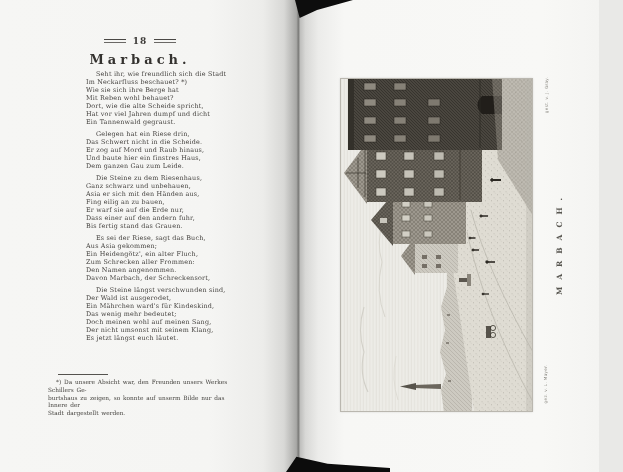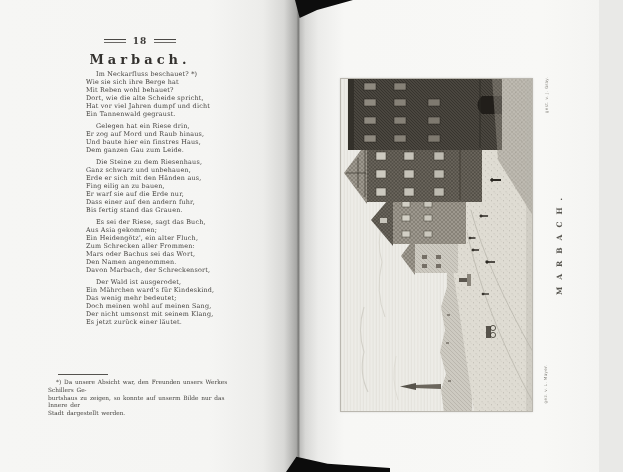--- a/index.html
+++ b/index.html
@@ -62,58 +62,60 @@
   <div class="pagenum-row">
     <span class="head-rule"></span>
     <span class="pagenum">18</span>
     <span class="head-rule"></span>
   </div>
 
   <div class="title">Marbach.</div>
 
   <div class="poem" id="poem">
       <div class="stanza">
+        <div class="poem-line">Seht ihr, wie freundlich sich die Stadt</div>
         <div class="poem-line">Im Neckarfluss beschauet? *)</div>
         <div class="poem-line">Wie sie sich ihre Berge hat</div>
         <div class="poem-line">Mit Reben wohl behauet?</div>
         <div class="poem-line">Dort, wie die alte Scheide spricht,</div>
         <div class="poem-line">Hat vor viel Jahren dumpf und dicht</div>
         <div class="poem-line">Ein Tannenwald gegraust.</div>
       </div>
       <div class="stanza">
         <div class="poem-line">Gelegen hat ein Riese drin,</div>
+        <div class="poem-line">Das Schwert nicht in die Scheide.</div>
         <div class="poem-line">Er zog auf Mord und Raub hinaus,</div>
         <div class="poem-line">Und baute hier ein finstres Haus,</div>
         <div class="poem-line">Dem ganzen Gau zum Leide.</div>
       </div>
       <div class="stanza">
         <div class="poem-line">Die Steine zu dem Riesenhaus,</div>
         <div class="poem-line">Ganz schwarz und unbehauen,</div>
-        <div class="poem-line">Erde er sich mit den Händen aus,</div>
+        <div class="poem-line">Asia er sich mit den Händen aus,</div>
         <div class="poem-line">Fing eilig an zu bauen,</div>
         <div class="poem-line">Er warf sie auf die Erde nur,</div>
         <div class="poem-line">Dass einer auf den andern fuhr,</div>
         <div class="poem-line">Bis fertig stand das Grauen.</div>
       </div>
       <div class="stanza">
         <div class="poem-line">Es sei der Riese, sagt das Buch,</div>
         <div class="poem-line">Aus Asia gekommen;</div>
         <div class="poem-line">Ein Heidengötz', ein alter Fluch,</div>
         <div class="poem-line">Zum Schrecken aller Frommen:</div>
-        <div class="poem-line">Mars oder Bachus sei das Wort,</div>
         <div class="poem-line">Den Namen angenommen.</div>
         <div class="poem-line">Davon Marbach, der Schreckensort,</div>
       </div>
       <div class="stanza">
+        <div class="poem-line">Die Steine längst verschwunden sind,</div>
         <div class="poem-line">Der Wald ist ausgerodet,</div>
         <div class="poem-line">Ein Mährchen ward's für Kindeskind,</div>
         <div class="poem-line">Das wenig mehr bedeutet;</div>
         <div class="poem-line">Doch meinen wohl auf meinen Sang,</div>
         <div class="poem-line">Der nicht umsonst mit seinem Klang,</div>
-        <div class="poem-line">Es jetzt zurück einer läutet.</div>
+        <div class="poem-line">Es jetzt längst euch läutet.</div>
       </div>
     </div>
 
   <div class="footnote-rule"></div>
   <div class="footnote" id="footnote">
       <div class="fn-line">*) Da unsere Absicht war, den Freunden unsers Werkes Schillers Ge-</div>
       <div class="fn-line">burtshaus zu zeigen, so konnte auf unserm Bilde nur das Innere der</div>
       <div class="fn-line">Stadt dargestellt werden.</div>
     </div>
 

